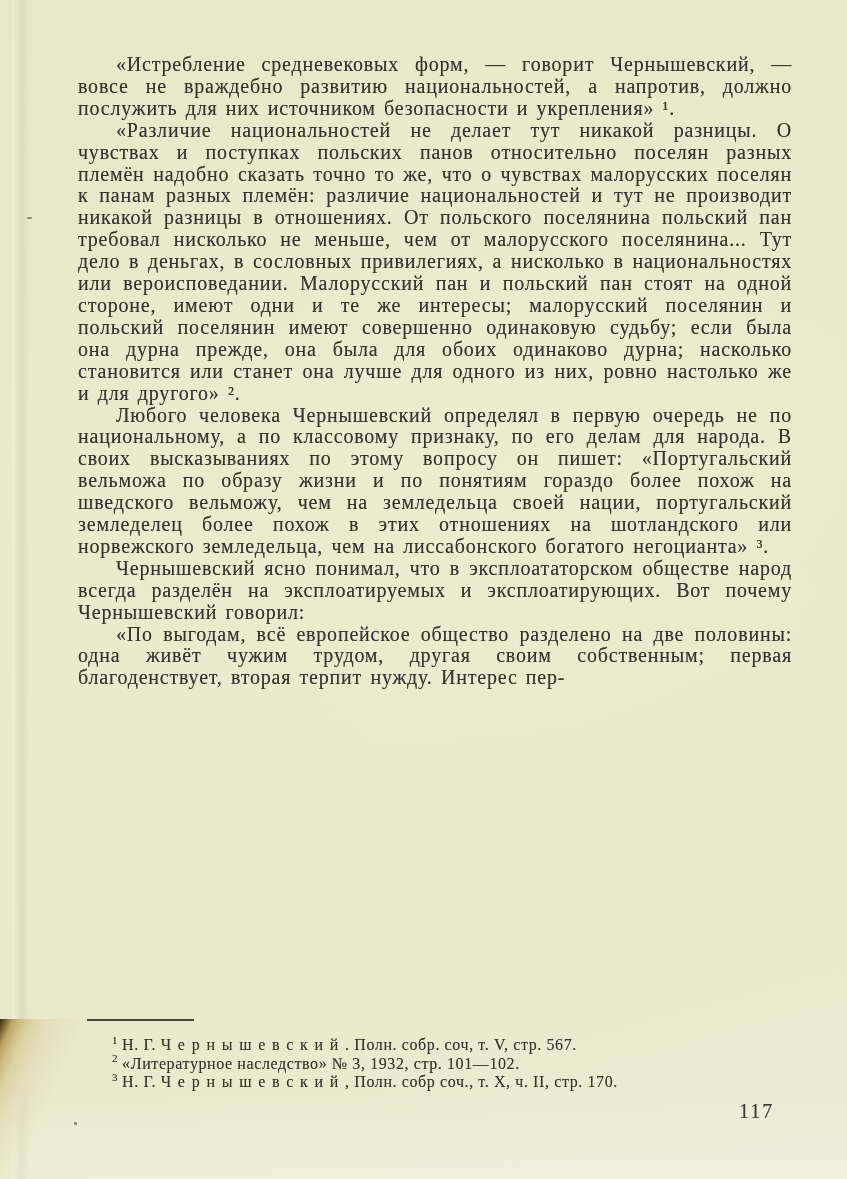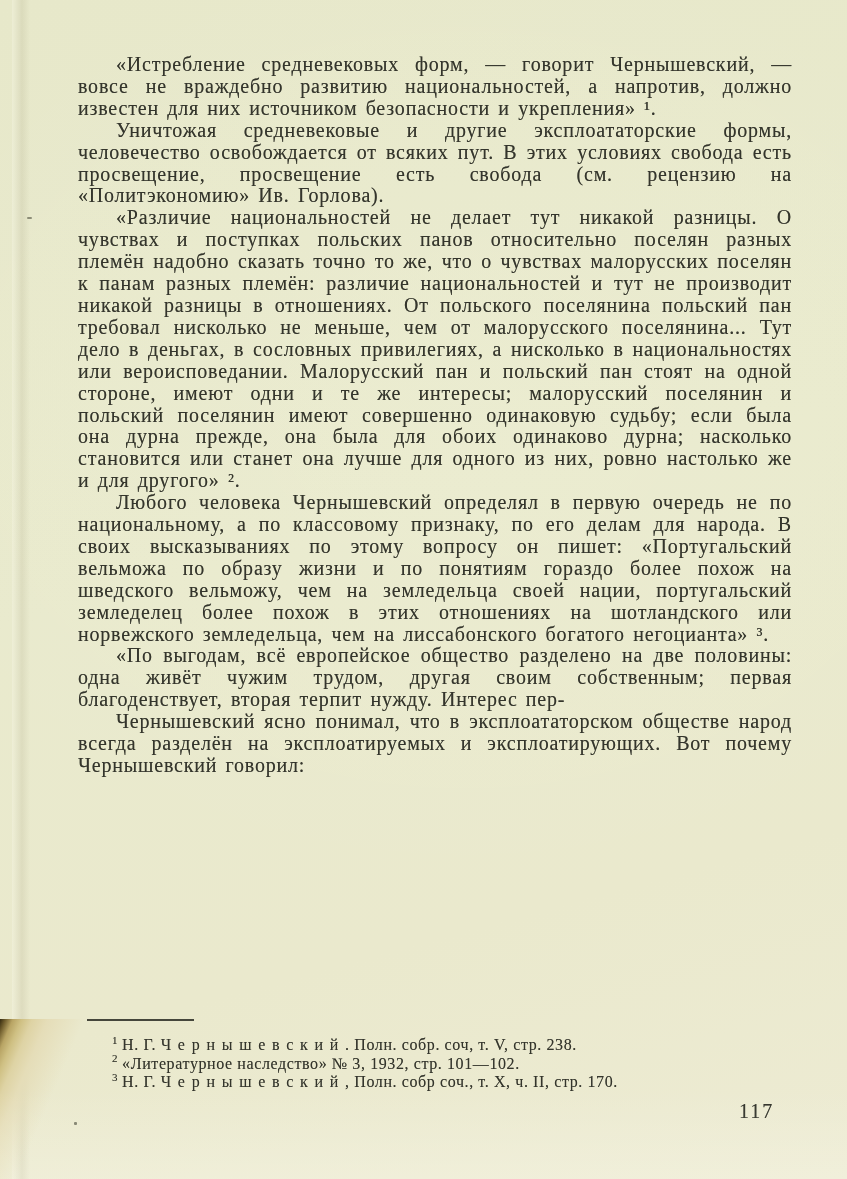--- a/index.html
+++ b/index.html
@@ -73,33 +73,32 @@
   }
 </style>
 </head>
 <body>
 
 <div class="page">
 
   <div class="crease"></div>
 
   <div class="body-text">
-    <p class="para">«Истребление средневековых форм, — говорит Чернышевский, — вовсе не враждебно развитию национальностей, а напротив, должно известен для них источником безопасности и укрепления» ¹.</p>
-    <p class="para">Уничтожая средневековые и другие эксплоататорские формы, человечество освобождается от всяких пут. В этих условиях свобода есть просвещение, просвещение есть свобода (см. рецензию на «Политэкономию» Ив. Горлова).</p>
+    <p class="para">«Истребление средневековых форм, — говорит Чернышевский, — вовсе не враждебно развитию национальностей, а напротив, должно послужить для них источником безопасности и укрепления» ¹.</p>
     <p class="para">«Различие национальностей не делает тут никакой разницы. О чувствах и поступках польских панов относительно поселян разных племён надобно сказать точно то же, что о чувствах малорусских поселян к панам разных племён: различие национальностей и тут не производит никакой разницы в отношениях. От польского поселянина польский пан требовал нисколько не меньше, чем от малорусского поселянина... Тут дело в деньгах, в сословных привилегиях, а нисколько в национальностях или вероисповедании. Малорусский пан и польский пан стоят на одной стороне, имеют одни и те же интересы; малорусский поселянин и польский поселянин имеют совершенно одинаковую судьбу; если была она дурна прежде, она была для обоих одинаково дурна; насколько становится или станет она лучше для одного из них, ровно настолько же и для другого» ².</p>
     <p class="para">Любого человека Чернышевский определял в первую очередь не по национальному, а по классовому признаку, по его делам для народа. В своих высказываниях по этому вопросу он пишет: «Португальский вельможа по образу жизни и по понятиям гораздо более похож на шведского вельможу, чем на земледельца своей нации, португальский земледелец более похож в этих отношениях на шотландского или норвежского земледельца, чем на лиссабонского богатого негоцианта» ³.</p>
+    <p class="para">Чернышевский ясно понимал, что в эксплоататорском обществе народ всегда разделён на эксплоатируемых и эксплоатирующих. Вот почему Чернышевский говорил:</p>
     <p class="para">«По выгодам, всё европейское общество разделено на две половины: одна живёт чужим трудом, другая своим собственным; первая благоденствует, вторая терпит нужду. Интерес пер-</p>
-    <p class="para">Чернышевский ясно понимал, что в эксплоататорском обществе народ всегда разделён на эксплоатируемых и эксплоатирующих. Вот почему Чернышевский говорил:</p>
   </div>
 
   <div class="footnote-rule"></div>
 
   <div class="footnotes">
     <div class="footnote">
-      <sup>1</sup><span>Н. Г. </span><span class="spaced">Чернышевский</span><span>. Полн. собр. соч, т. V, стр. 238.</span>
+      <sup>1</sup><span>Н. Г. </span><span class="spaced">Чернышевский</span><span>. Полн. собр. соч, т. V, стр. 567.</span>
     </div>
     <div class="footnote">
       <sup>2</sup><span>«Литературное наследство» № 3, 1932, стр. 101—102.</span><span class="spaced"></span><span></span>
     </div>
     <div class="footnote">
       <sup>3</sup><span>Н. Г. </span><span class="spaced">Чернышевский</span><span>, Полн. собр соч., т. X, ч. II, стр. 170.</span>
     </div>
   </div>
 
   <div class="page-number">117</div>

